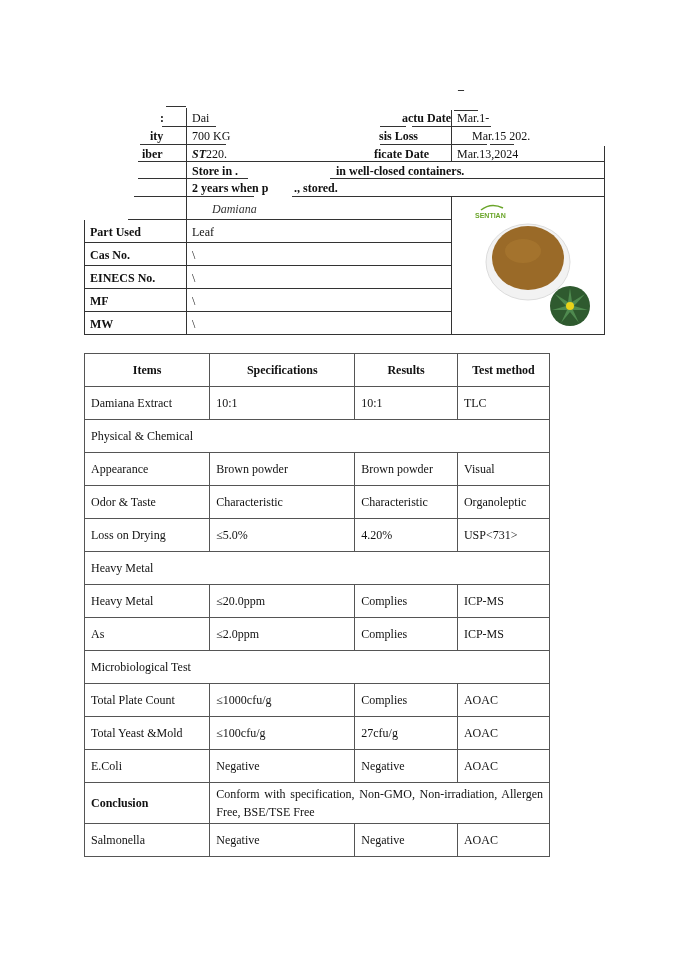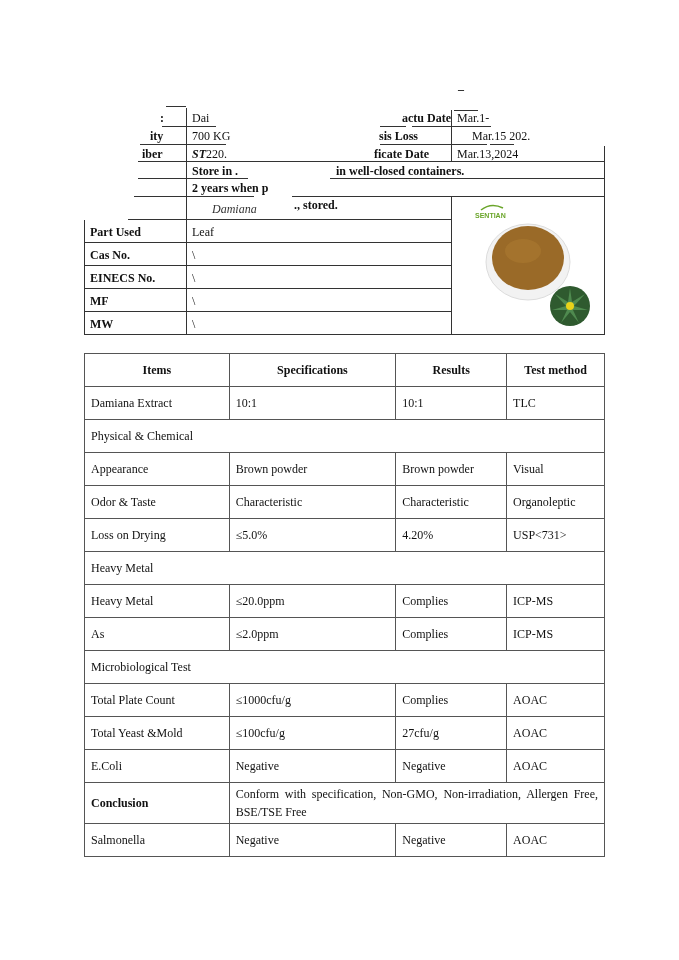--- a/index.html
+++ b/index.html
@@ -4,21 +4,21 @@
 <style>
   html, body { margin: 0; padding: 0; background: #ffffff; }
   body { width: 679px; height: 960px; position: relative; overflow: hidden;
          font-family: "Liberation Serif", serif; color: #111; }
   .txt { position: absolute; font-size: 12px; line-height: 14px; white-space: nowrap; }
   .b { font-weight: bold; }
   .i { font-style: italic; }
   .hl { position: absolute; height: 1px; background: #333; }
   .vl { position: absolute; width: 1px; background: #333; }
   
-  table.main { position: absolute; left: 84px; top: 353px; width: 521px; border-collapse: collapse; font-size: 12px; }
+  table.main { position: absolute; left: 84px; top: 353px; width: 466px; border-collapse: collapse; font-size: 12px; }
   table.main td, table.main th { border: 1px solid #555; padding: 0 6px; height: 32px; text-align: left; font-weight: normal; }
   table.main th { font-weight: bold; text-align: center; }
   table.main td.concl-k { font-weight: bold; }
   table.main td.concl-v { text-align: justify; line-height: 18px; padding-top: 2px; padding-bottom: 2px; }
   .photo-box { position: absolute; left: 451px; top: 196px; width: 154px; height: 138px; }
 </style>
 </head>
 <body>
 
 <div class="txt b" style="left:458px;top:82px;">–</div>
@@ -59,21 +59,21 @@
   <div class="txt" style="left:472px;top:129px;">Mar.15 202.</div>
 
   <div class="txt b" style="left:142px;top:147px;">iber</div>
   <div class="txt" style="left:192px;top:147px;"><span class="b i">ST</span><span>220.</span></div>
   <div class="txt b" style="left:374px;top:147px;">ficate Date</div>
   <div class="txt" style="left:457px;top:147px;">Mar.13,2024</div>
 
   <div class="txt b" style="left:192px;top:164px;">Store in .</div>
   <div class="txt b" style="left:336px;top:164px;">in well-closed containers.</div>
   <div class="txt b" style="left:192px;top:181px;">2 years when p</div>
-  <div class="txt b" style="left:294px;top:181px;margin-top:17px;">., stored.</div>
+  <div class="txt b" style="left:294px;top:181px;">., stored.</div>
 </div>
 
 <div>
   <div class="vl" style="left:84px;top:220px;height:115px;"></div>
   <div class="vl" style="left:186px;top:196px;height:139px;"></div>
   <div class="vl" style="left:451px;top:196px;height:139px;"></div>
   <div class="vl" style="left:604px;top:196px;height:139px;"></div>
   <div class="hl" style="left:128px;top:219px;width:323px;"></div>
   <div class="hl" style="left:84px;top:242px;width:367px;"></div>
   <div class="hl" style="left:84px;top:265px;width:367px;"></div>

